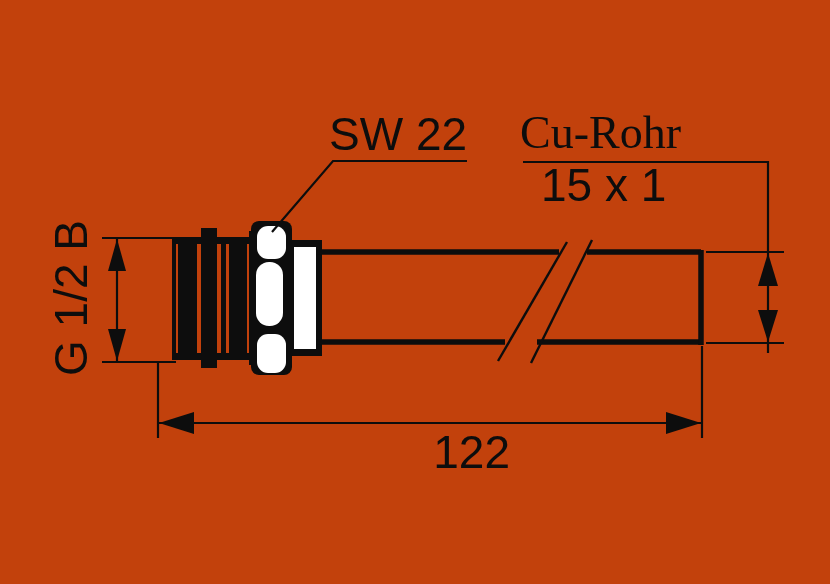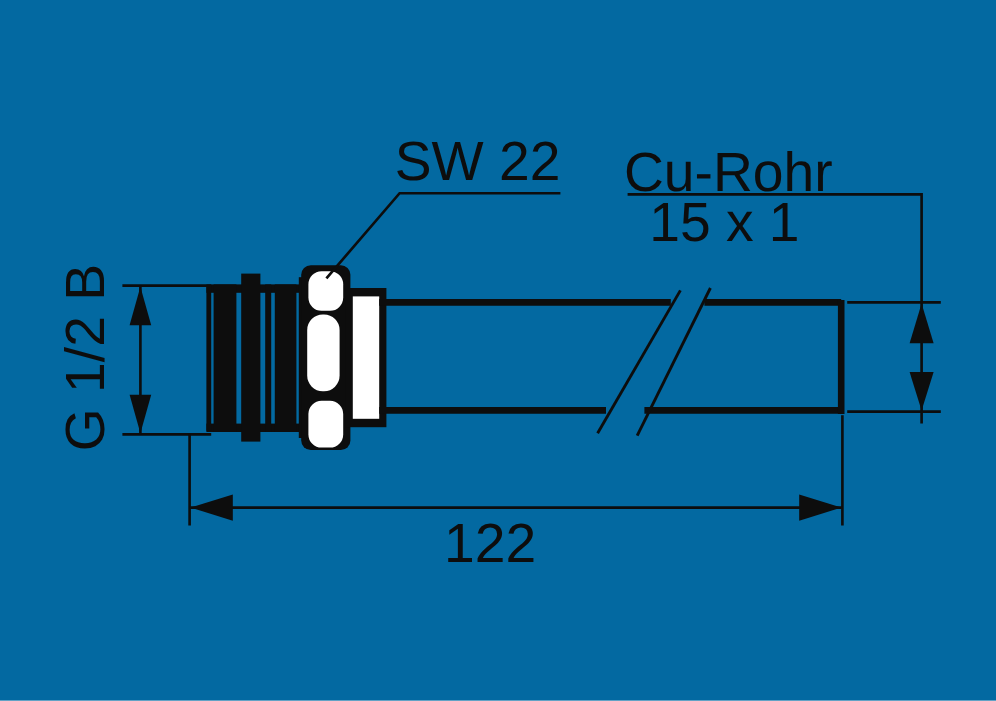--- a/index.html
+++ b/index.html
@@ -4,43 +4,43 @@
 <style>
   html, body {
     margin: 0;
     padding: 0;
     background: #ffffff;
   }
   .canvas {
     position: relative;
     width: 830px;
     height: 584px;
-    background: #0369a1;
+    background: #c2410c;
     overflow: hidden;
     font-family: "Liberation Sans", sans-serif;
   }
   .canvas svg {
     position: absolute;
     left: 0;
     top: 0;
     width: 830px;
     height: 584px;
   }
   .lbl {
     position: absolute;
     color: #0d0d0d;
     font-size: 46px;
     line-height: 1;
     white-space: nowrap;
     letter-spacing: 0;
   }
   .lbl-sw      { left: 329px; top: 111px; }
-  .lbl-cu      { left: 520px; top: 120px; }
+  .lbl-cu      { left: 520px; top: 110px; font-family: Liberation Serif, serif; }
   .lbl-size    { left: 541px; top: 162px; text-align: right; }
-  .lbl-len     { left: 370px; top: 429px; width: 140px; text-align: left; }
+  .lbl-len     { left: 370px; top: 429px; width: 140px; text-align: right; }
   .lbl-thread  {
     left: -14px; top: 275px;
     width: 170px; height: 46px;
     text-align: center;
     transform: rotate(-90deg);
   }
 </style>
 </head>
 <body>
 

